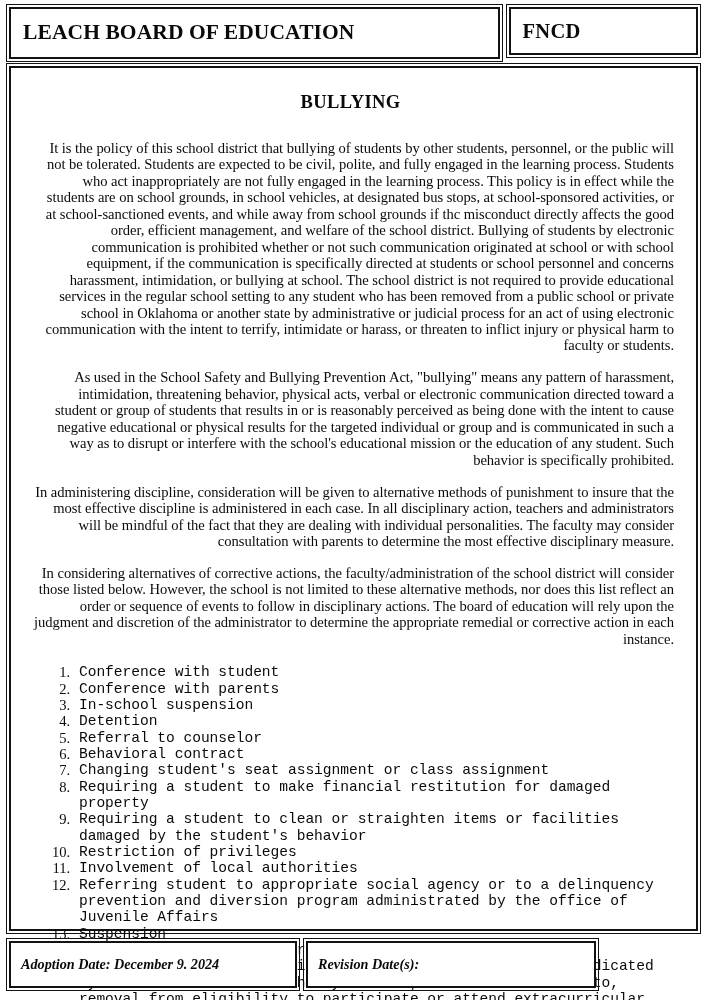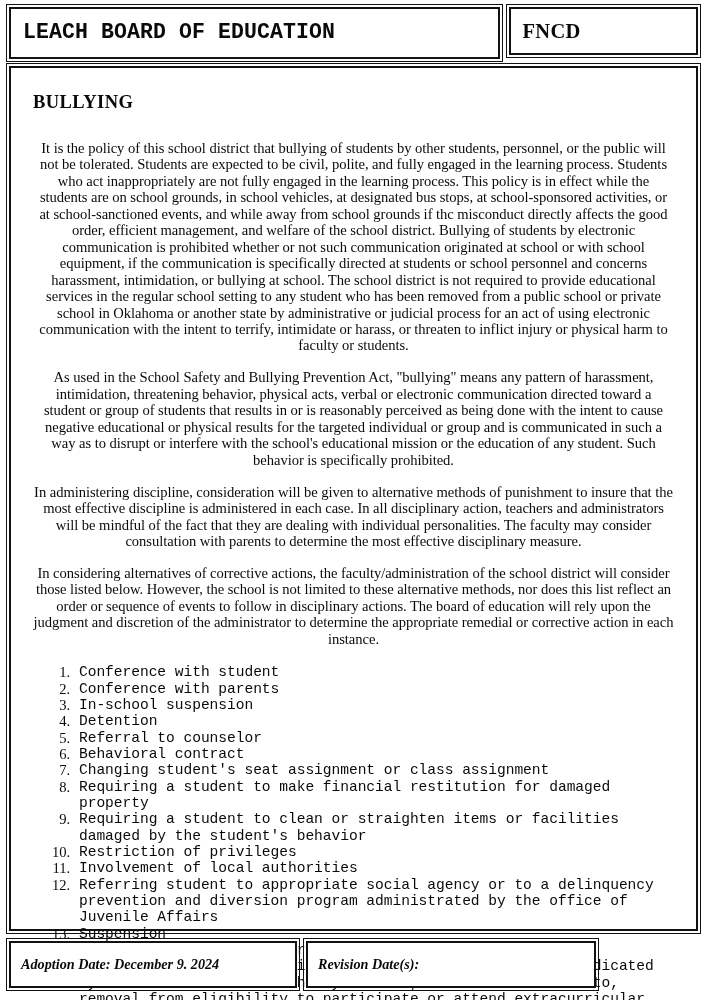--- a/index.html
+++ b/index.html
@@ -58,21 +58,20 @@
     align-items: center;
     padding-left: 12px;
     background: #fff;
   }
   .org-title {
     font-weight: bold;
     font-size: 21.5px;
     letter-spacing: 0.1px;
     white-space: nowrap;
     line-height: 1;
-    font-family: Liberation Mono, monospace;
   }
   .policy-code {
     font-weight: bold;
     font-size: 20.5px;
     letter-spacing: 0.3px;
     line-height: 1;
   }
 
   
   .body-box {
@@ -82,32 +81,32 @@
     width: 689px;
     height: 865px;
     border: 2px solid #121212;
     outline: 1px solid #121212;
     outline-offset: 2px;
     background: #fff;
     padding: 14px 22px 10px 22px;
   }
 
   .doc-title {
-    text-align: left;
+    text-align: center;
     font-weight: bold;
     font-size: 18.5px;
     letter-spacing: 0.4px;
     margin: 10px 0 0 0;
     padding-right: 6px;
   }
 
   .para {
     font-size: 14.6px;
     line-height: 16.45px;
-    text-align: center;
+    text-align: right;
     margin: 0;
     padding: 0;
     white-space: pre-line;
     letter-spacing: -0.05px;
   }
   .para-gap-1 { margin-top: 27px; }
   .para-gap   { margin-top: 15.5px; }
 
   
   .action-list {

